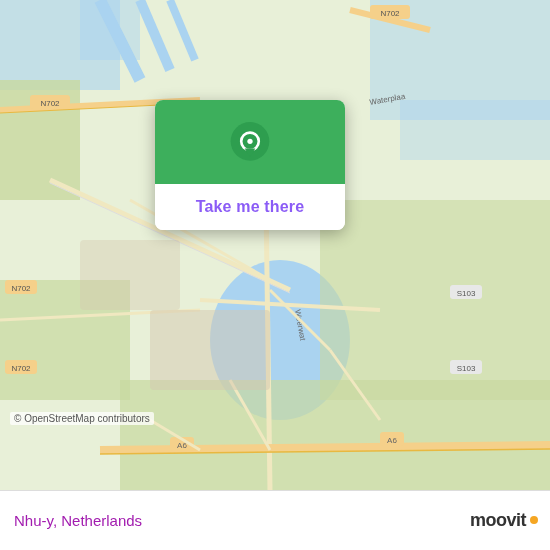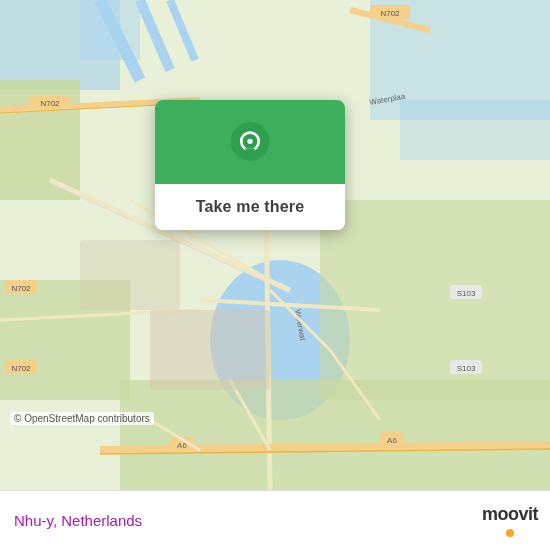--- a/index.html
+++ b/index.html
@@ -56,21 +56,21 @@
       height: 44px;
     }
 
     .popup-button {
       width: 100%;
       padding: 14px 0;
       background: #fff;
       border: none;
       font-size: 16px;
       font-weight: 600;
-      color: #404040;
+      color: #8b5cf6;
       cursor: pointer;
       text-align: center;
       letter-spacing: 0.01em;
     }
 
     
     #bottom-bar {
       width: 550px;
       height: 60px;
       background: #fff;
@@ -84,21 +84,20 @@
     .bottom-location {
       font-size: 15px;
       color: #a21caf;
       font-weight: 400;
     }
 
     .moovit-logo {
       display: flex;
       align-items: center;
       gap: 4px;
-      flex-direction: column;
     }
 
     .moovit-text {
       font-size: 18px;
       font-weight: 700;
       color: #333;
       letter-spacing: -0.5px;
     }
 
     .moovit-dot {

